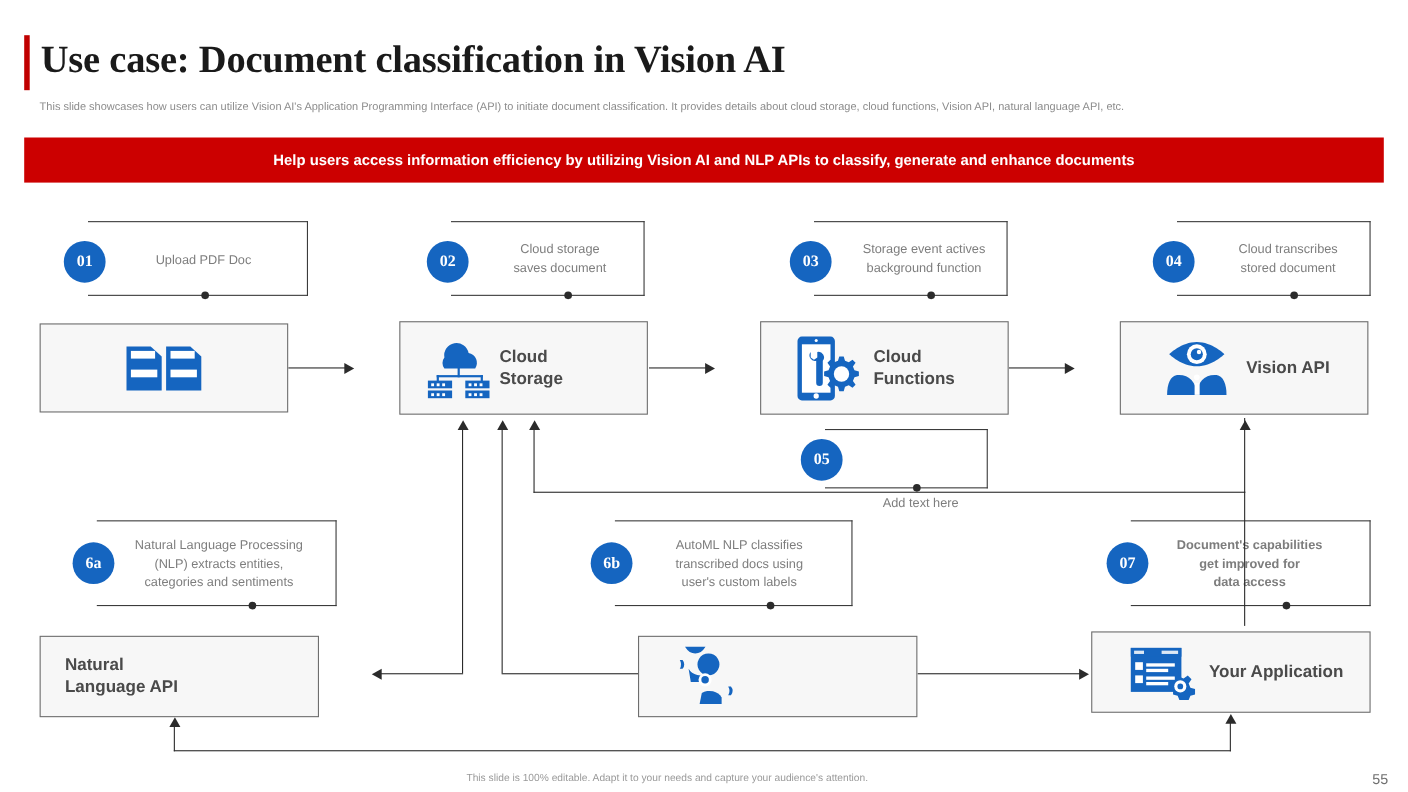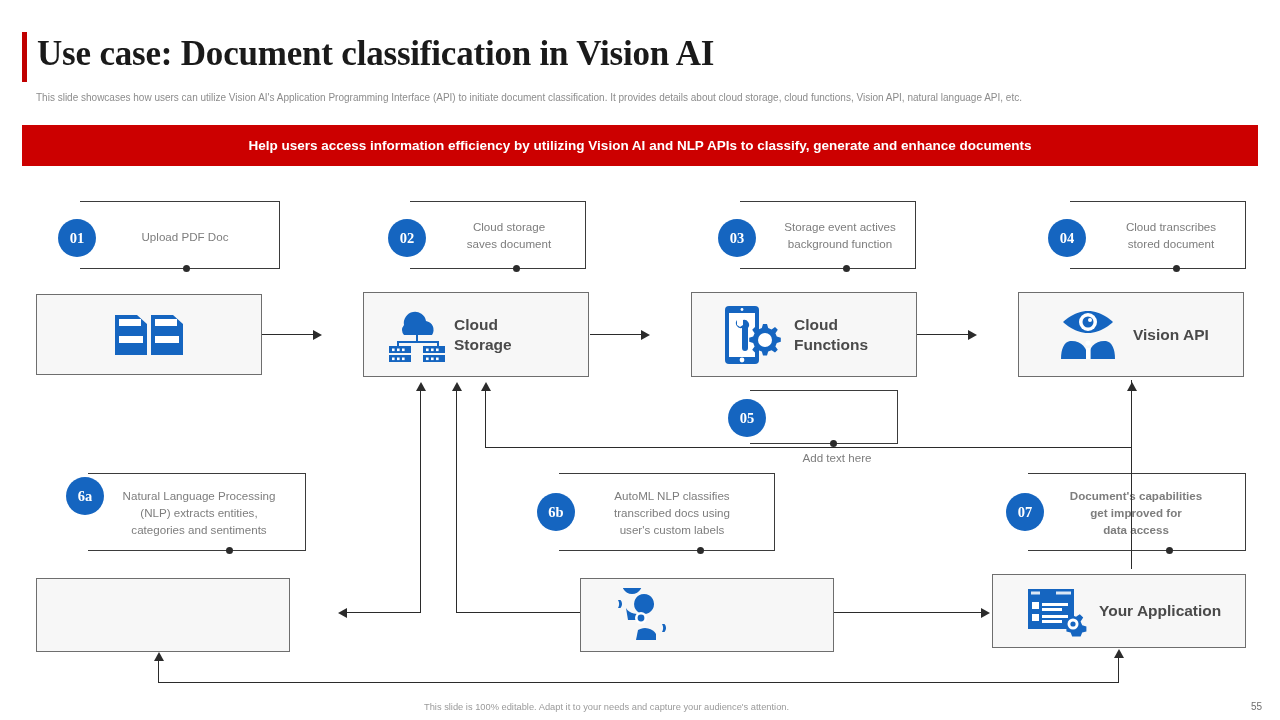--- a/index.html
+++ b/index.html
@@ -94,21 +94,21 @@
   .arrow-l { border-right: 9px solid #2b2b2b; border-top: 5px solid transparent; border-bottom: 5px solid transparent; }
   .arrow-u { border-bottom: 9px solid #2b2b2b; border-left: 5px solid transparent; border-right: 5px solid transparent; }
 
   
   #footer-note {
     position: absolute; left: 424px; top: 702px;
     font-size: 9.3px; color: #9a9a9a;
   }
   #page-number {
     position: absolute; right: 18px; top: 701px;
-    font-size: 10px; color: #6f6f6f;
+    font-size: 13px; color: #6f6f6f;
   }
 </style>
 </head>
 <body>
 
 <div id="title-accent"></div>
 <div id="page-title">Use case: Document classification in Vision AI</div>
 <div id="page-subtitle">This slide showcases how users can utilize Vision AI's Application Programming Interface (API) to initiate document classification. It provides details about cloud storage, cloud functions, Vision API, natural language API, etc.</div>
 
 <div id="banner">
@@ -148,21 +148,21 @@
 
 <div class="callout" style="left:728px; top:390px;">
   <div class="frame" style="width:148px; height:54px;"></div>
   <div class="badge" style="top:9px;">05</div>
   <div class="ctext" style="left:46px; top:19px; width:126px; white-space:pre-line;margin-top:40px;">Add text here</div>
   <div class="dot" style="left:102px; top:50px;"></div>
 </div>
 
 <div class="callout" style="left:66px; top:473px;">
   <div class="frame" style="width:218px; height:78px;"></div>
-  <div class="badge" style="top:4px;">6a</div>
+  <div class="badge" style="top:20px;">6a</div>
   <div class="ctext" style="left:26px; top:14px; width:214px; white-space:pre-line;">Natural Language Processing
 (NLP) extracts entities,
 categories and sentiments</div>
   <div class="dot" style="left:160px; top:74px;"></div>
 </div>
 
 <div class="callout" style="left:537px; top:473px;">
   <div class="frame" style="width:216px; height:78px;"></div>
   <div class="badge" style="top:20px;">6b</div>
   <div class="ctext" style="left:42px; top:14px; width:186px; white-space:pre-line;">AutoML NLP classifies
@@ -301,20 +301,22 @@
       <g fill="#ffffff">
         <circle cx="30" cy="36" r="2.6"></circle>
         <rect x="28" y="41" width="4.6" height="11"></rect>
       </g>
     </svg>
   </span>
   <span class="plabel" style="white-space:pre-line;">Vision API</span>
 </div>
 
 <div class="pbox" style="left:36px; top:578px; width:254px; height:74px; padding-left:22px;">
+  <span class="plabel" style="white-space:pre-line;">Natural
+Language API</span>
 </div>
 
 <div class="pbox" style="left:580px; top:578px; width:254px; height:74px; padding-left:26px;">
   <span class="picon" style="width:70px;">
     <svg width="56" height="54" viewBox="0 0 56 54">
       <g fill="#1565c0">
         <path d="M18 6 a10 10 0 1 1 0.1 0 z"></path>
         <path d="M12 20 a12 10 0 0 0 18 4 l-2 8 l-14 0 z"></path>
         <path d="M30 26 a10 10 0 1 1 0.1 0 z"></path>
         <path d="M24 42 a12 10 0 0 1 18 4 l0 6 l-20 0 z"></path>

